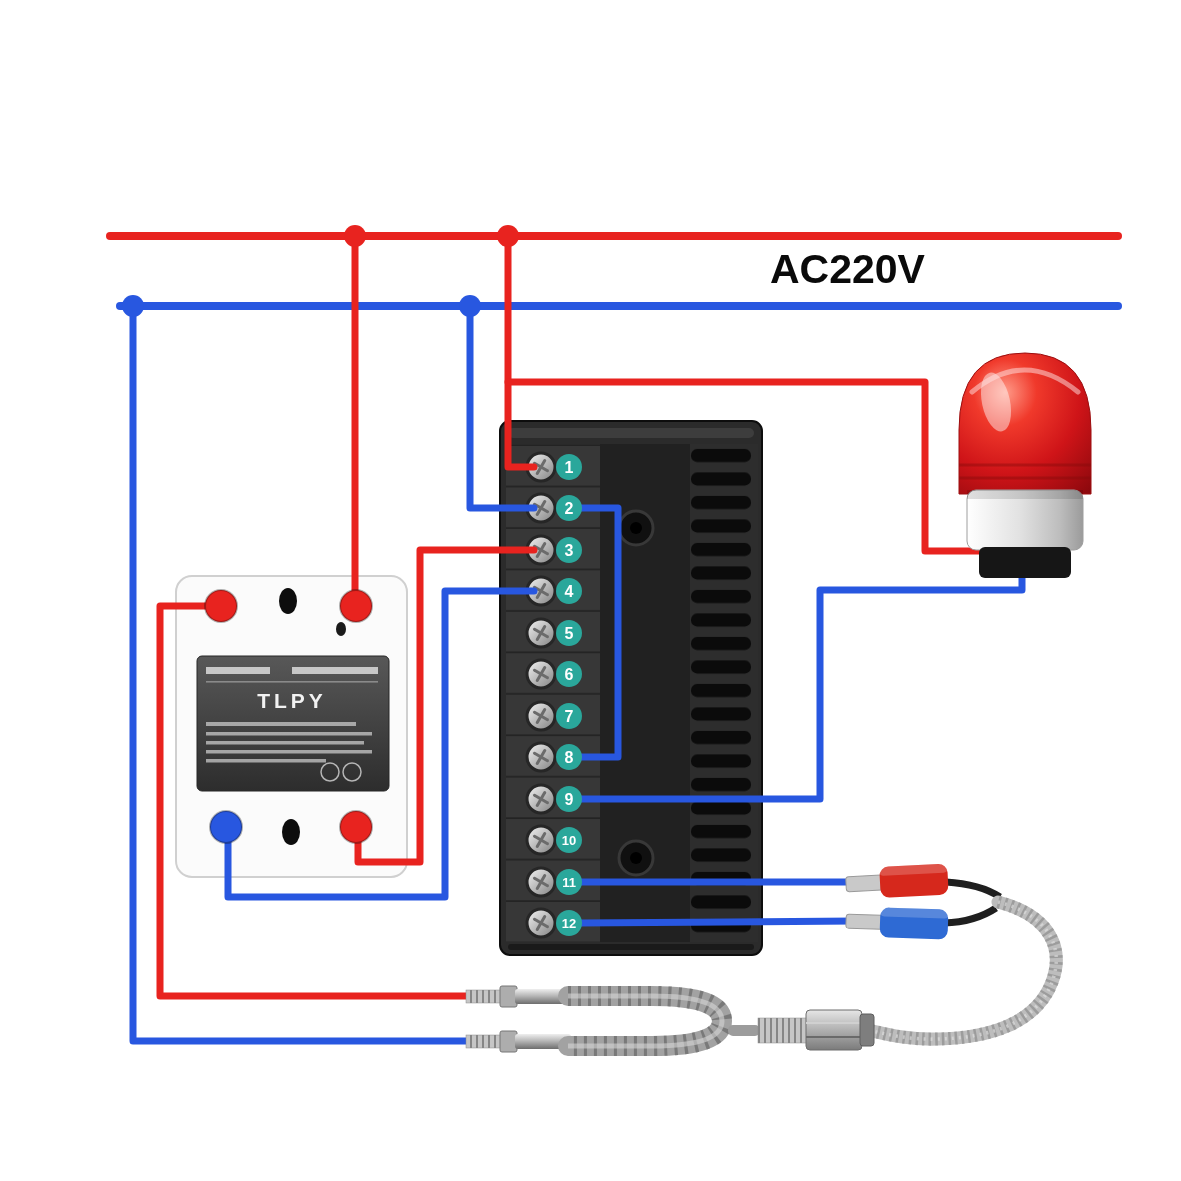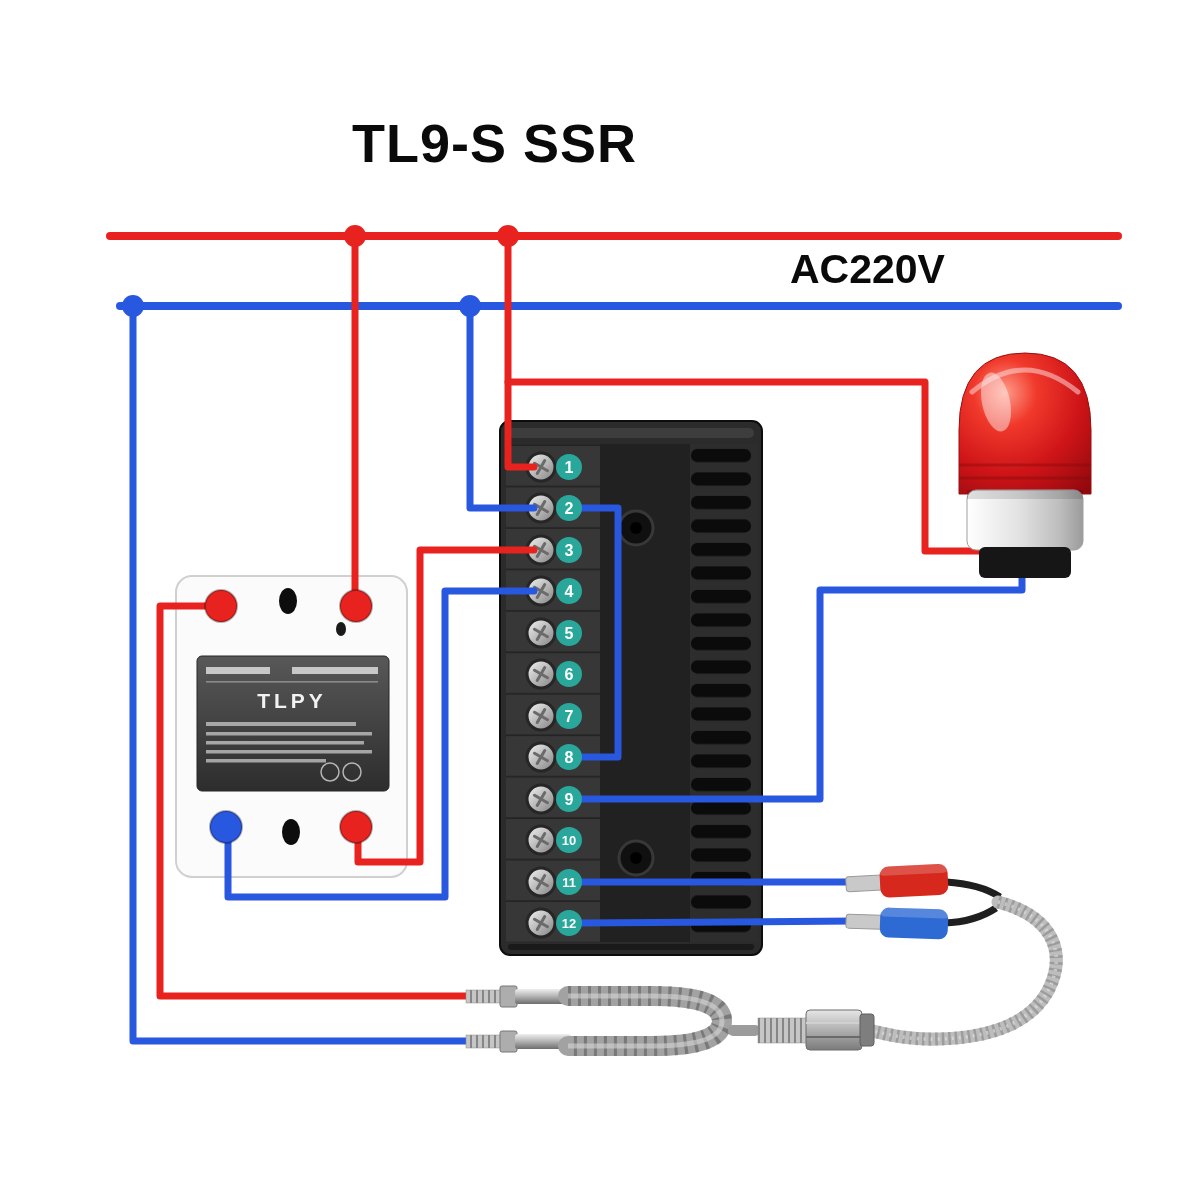--- a/index.html
+++ b/index.html
@@ -1,33 +1,32 @@
 <!DOCTYPE html>
 <html><head>
 <meta charset="utf-8">
 <style>
   html,body{margin:0;padding:0;background:#fff;}
   .canvas{position:relative;width:1181px;height:1181px;background:#ffffff;overflow:hidden;
           font-family:"Liberation Sans",sans-serif;}
   .canvas svg{position:absolute;left:0;top:0;}
   .diagram-title{position:absolute;left:352px;top:112px;font-size:54px;font-weight:700;
                  color:#0a0a0a;letter-spacing:1px;white-space:nowrap;}
-  .ac-label{position:absolute;left:790px;top:246px;font-size:41px;font-weight:700;
+  .ac-label{position:absolute;left:770px;top:246px;font-size:41px;font-weight:700;
             color:#0a0a0a;white-space:nowrap;}
   text{font-family:"Liberation Sans",sans-serif;}
   .badge-num{font-size:16px;font-weight:bold;fill:#ffffff;text-anchor:middle;}
   .badge-num.two{font-size:13px;}
   .brand-text{font-size:21px;font-weight:bold;fill:#f2f2f2;letter-spacing:4px;text-anchor:middle;}
 </style>
 </head>
 <body>
 
 <div class="canvas">
 
-  <div class="diagram-title">TL9-S SSR</div>
   <div class="ac-label">AC220V</div>
 
   <svg width="1181" height="1181" viewBox="0 0 1181 1181">
     <defs>
       <linearGradient id="screwGrad" x1="0" y1="0" x2="1" y2="1">
         <stop offset="0" stop-color="#f5f5f5"></stop>
           <stop offset="0.45" stop-color="#c0c0c0"></stop>
           <stop offset="1" stop-color="#808080"></stop>
       </linearGradient>
       <linearGradient id="labelGrad" x1="0" y1="0" x2="0" y2="1">

